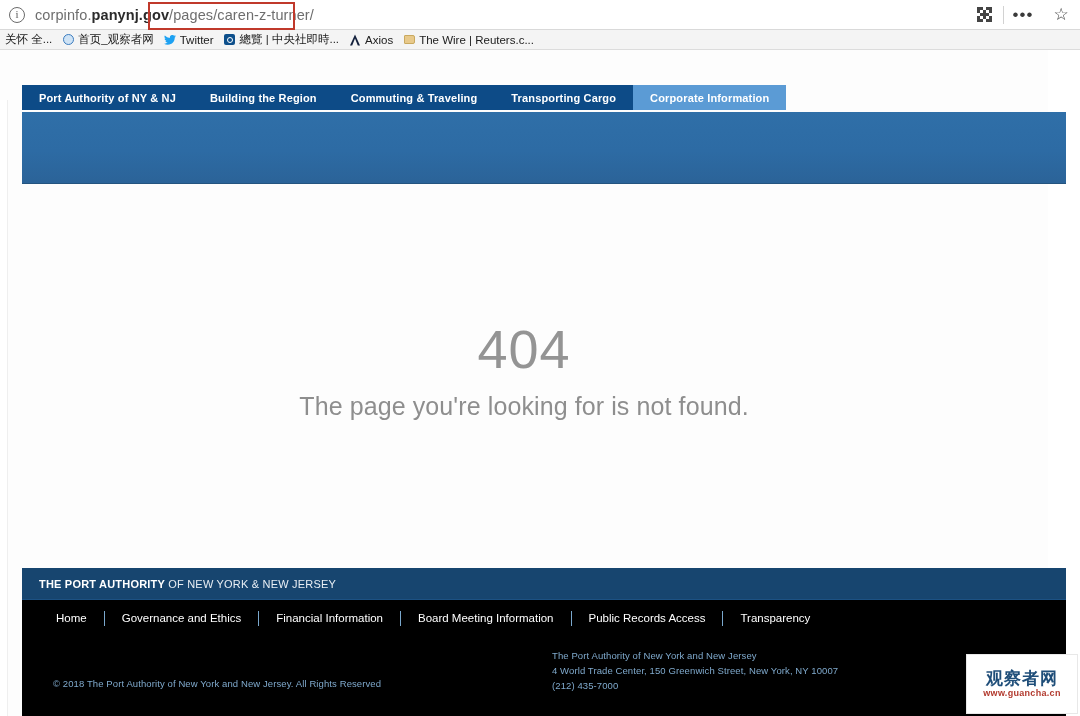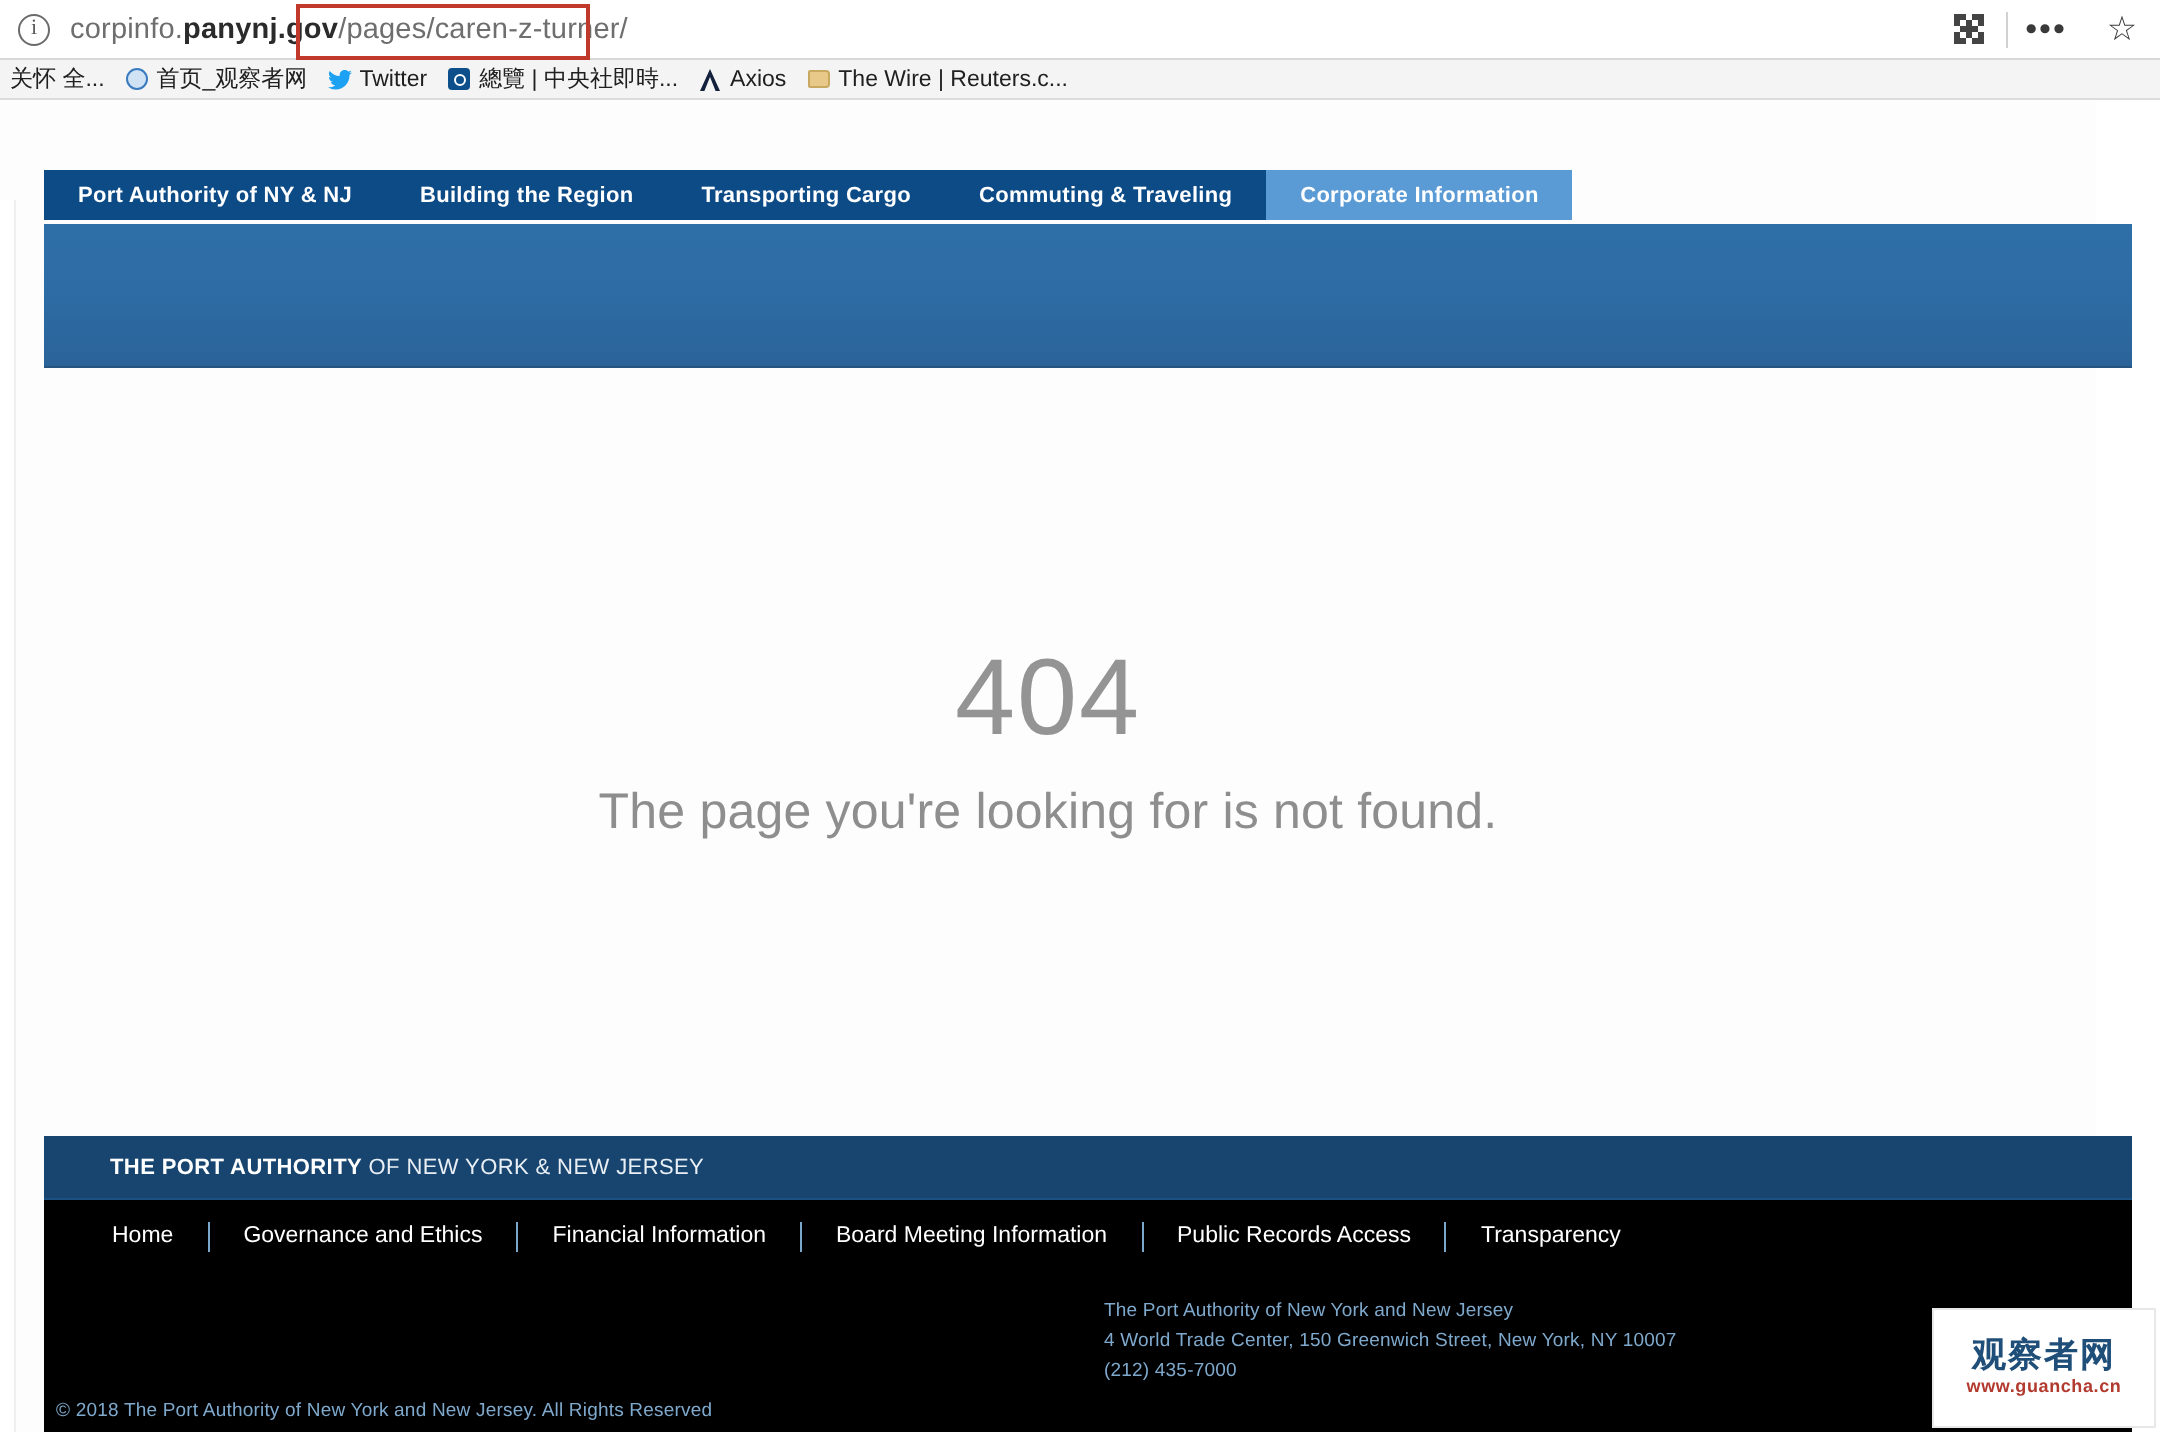--- a/index.html
+++ b/index.html
@@ -226,21 +226,21 @@
     left: 22px;
     top: 518px;
     width: 1044px;
     height: 148px;
   }
   .footer-brandbar {
     height: 32px;
     background: #17456f;
     display: flex;
     align-items: center;
-    padding-left: 33px;
+    padding-left: 17px;
     border-bottom: 1px solid #1c5183;
   }
   .footer-brand {
     font-size: 11px;
     color: #ffffff;
     letter-spacing: .2px;
     font-family: "Liberation Sans", sans-serif;
   }
   .footer-brand b { font-weight: bold; }
   .footer-brand span.light { font-weight: normal; color: #e8eef4; }
@@ -265,27 +265,26 @@
   }
   .footer-link:first-child { padding-left: 17px; }
   .link-sep {
     width: 1px;
     height: 15px;
     background: #7aa8cd;
   }
 
   .footer-copy {
     position: absolute;
-    left: 6px;
+    left: 31px;
     top: 78px;
     font-size: 9.5px;
     color: #7fa9cc;
     letter-spacing: .1px;
     font-family: "Liberation Sans", sans-serif;
-    margin-top: 22px;
   }
   .footer-address {
     position: absolute;
     left: 530px;
     top: 48px;
     font-size: 9.5px;
     line-height: 15px;
     color: #7fa9cc;
     letter-spacing: .1px;
     font-family: "Liberation Sans", sans-serif;
@@ -450,22 +449,22 @@
   <div class="page">
     <div class="gutter-left"></div>
 
     <div class="page-inner">
 
       <div class="content-frame">
 
         <div class="nav-tabs">
           <div class="nav-tab">Port Authority of NY &amp; NJ</div>
           <div class="nav-tab">Building the Region</div>
+          <div class="nav-tab">Commuting &amp; Traveling</div>
           <div class="nav-tab">Transporting Cargo</div>
-          <div class="nav-tab">Commuting &amp; Traveling</div>
           <div class="nav-tab active">Corporate Information</div>
         </div>
 
         <div class="hero"></div>
       </div>
 
       <div class="error-block">
         <div class="error-code">404</div>
         <div class="error-message">The page you're looking for is not found.</div>
       </div>

